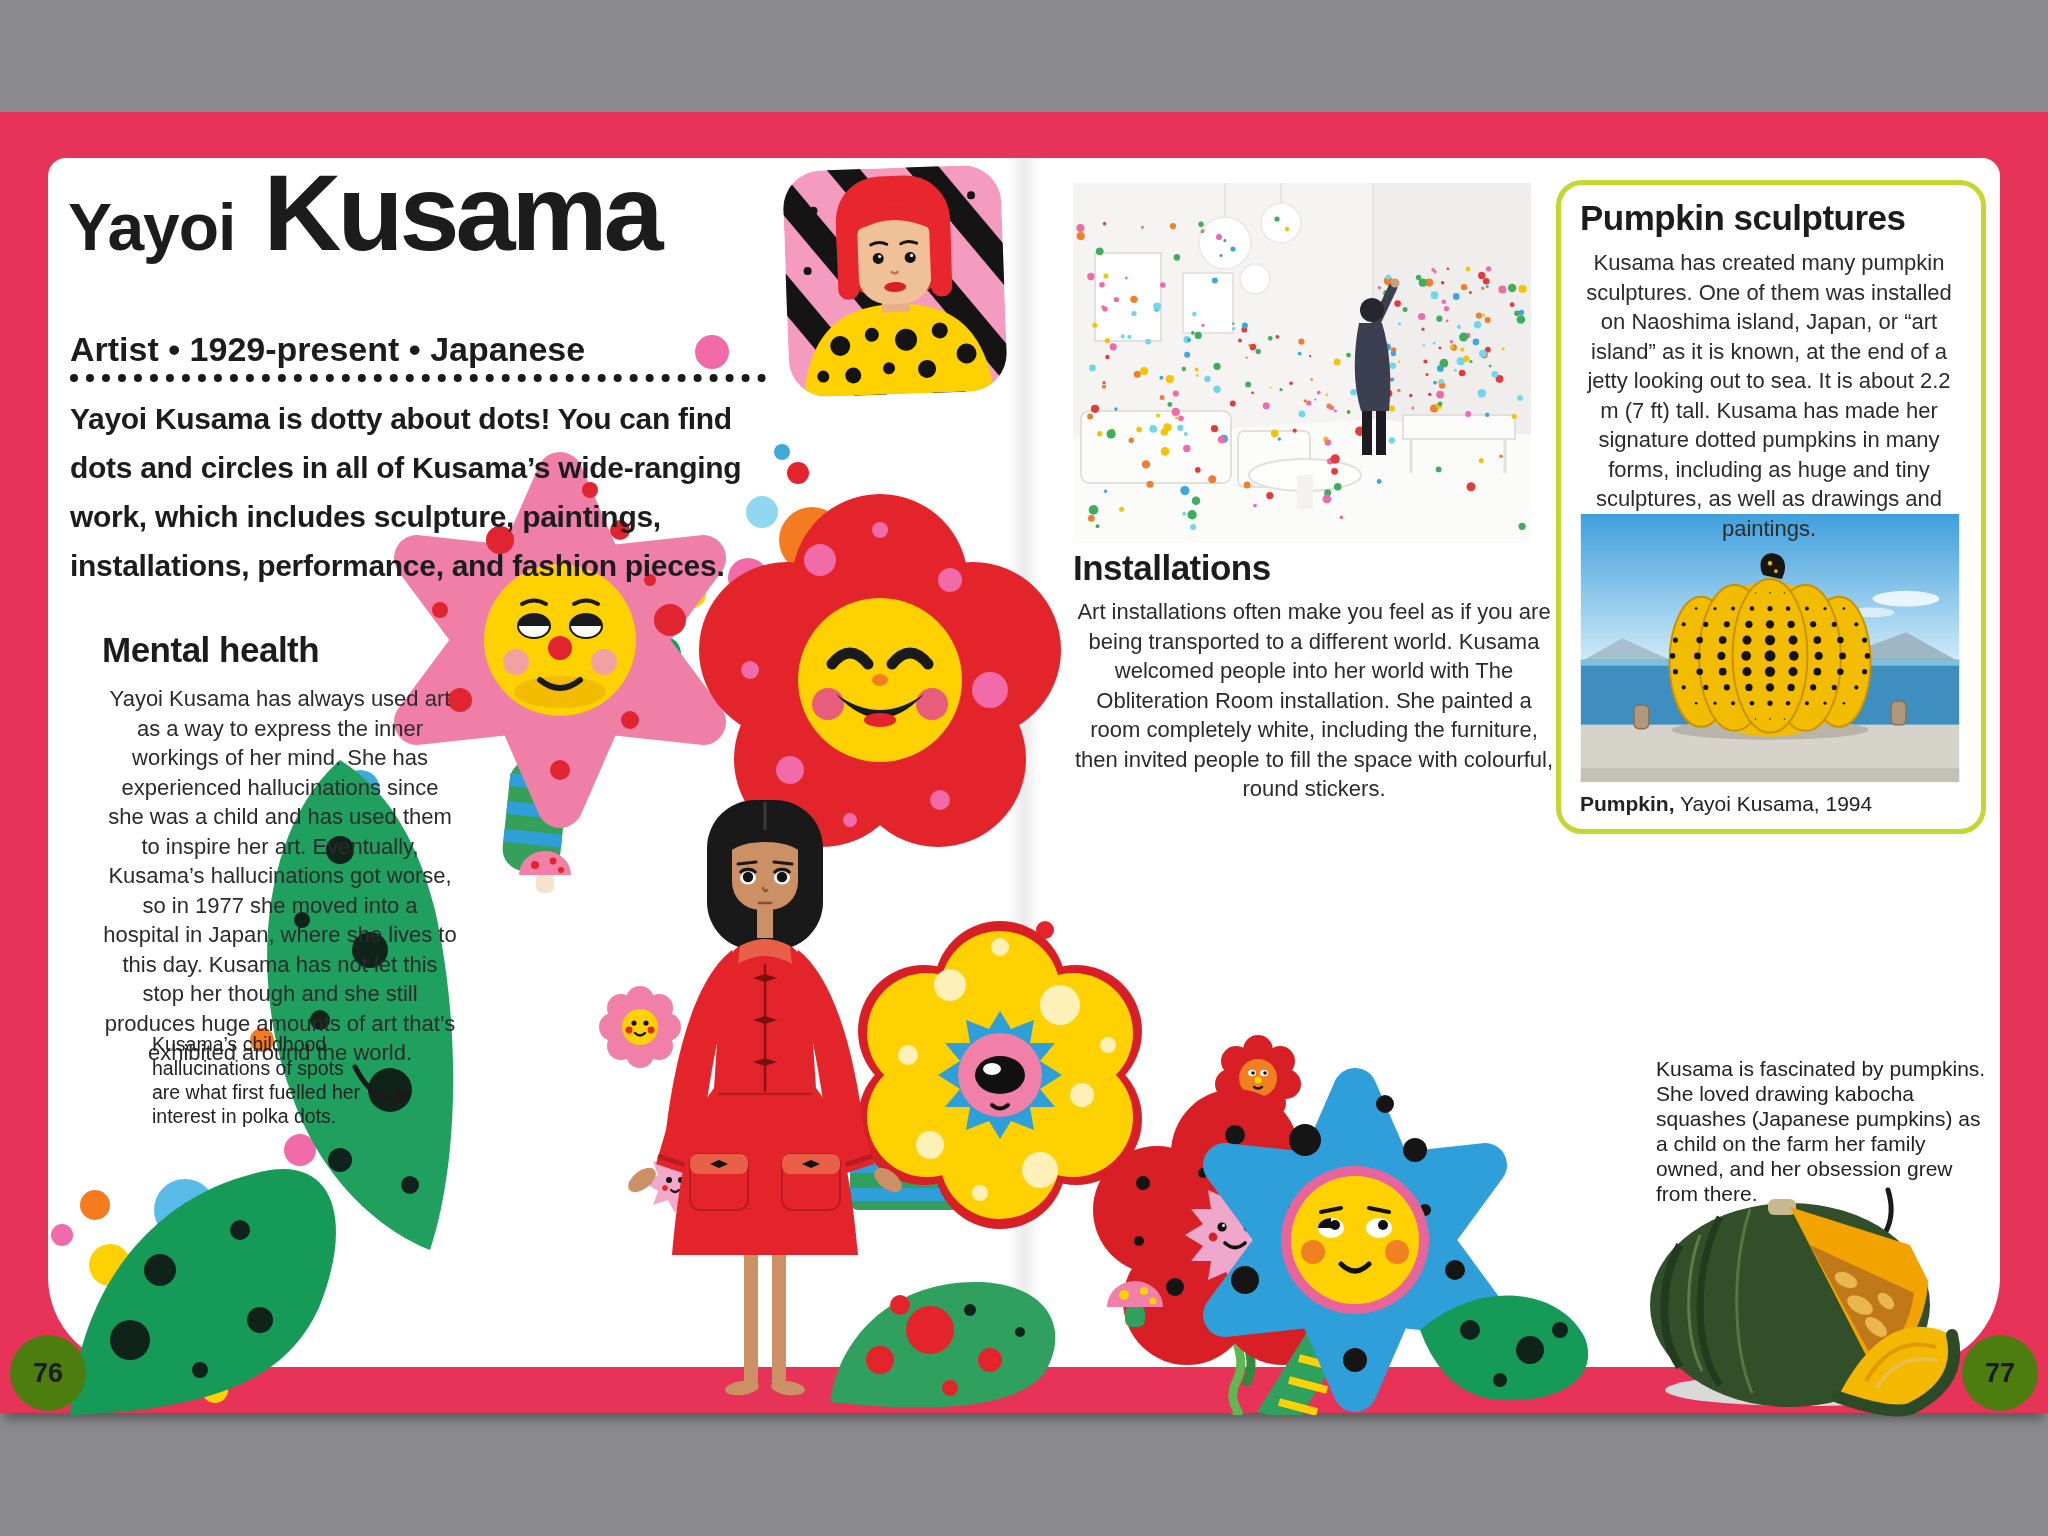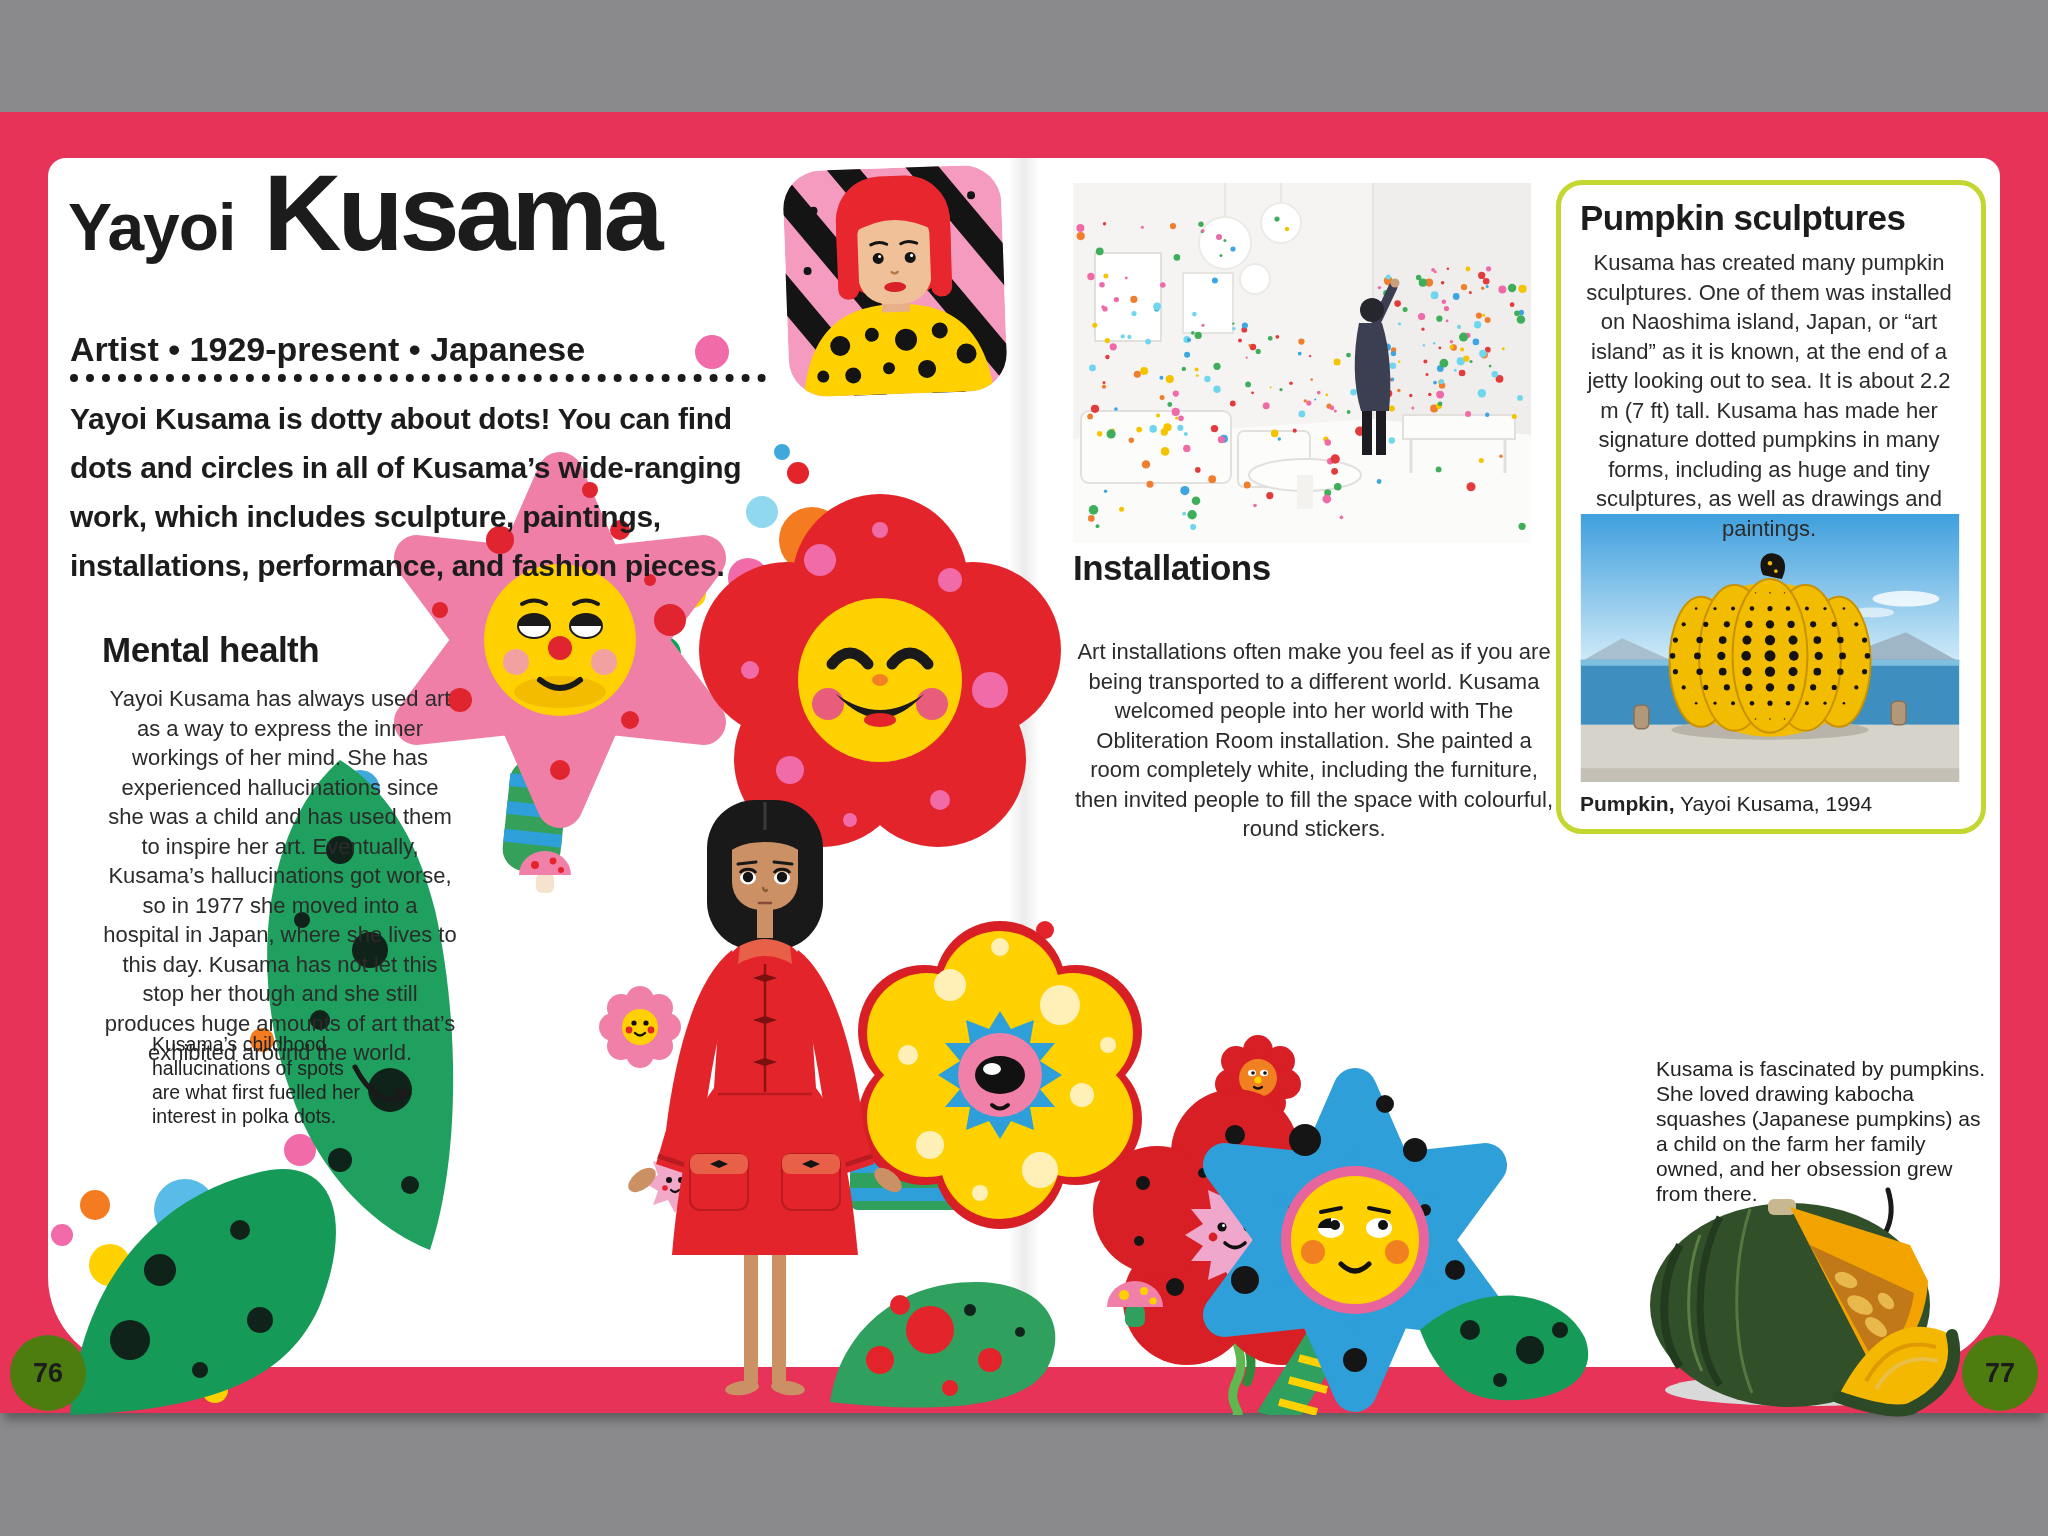--- a/index.html
+++ b/index.html
@@ -768,21 +768,21 @@
       <path d="M303,140 L320,104" stroke="#3c3f52" stroke-width="9" stroke-linecap="round"></path>
       <circle cx="322" cy="100" r="4.5" fill="#c8a080"></circle>
       <circle cx="299" cy="127" r="12" fill="#26262e"></circle>
       <path d="M286,140 C280,170 280,202 288,228 L316,228 C319,196 317,166 309,140 Z" fill="#3c3f52"></path>
       <rect x="289" y="228" width="10" height="44" fill="#1c1c22"></rect>
       <rect x="303" y="228" width="10" height="44" fill="#1c1c22"></rect>
     </g>
   </svg>
 
   <div class="abs h2" style="left:1073px;top:548px;">Installations</div>
-  <div class="abs body-text" style="left:1073px;top:597px;width:482px;margin-top:40px;">Art installations often make you feel as if you are being transported to a different world. Kusama welcomed people into her world with The Obliteration Room installation. She painted a room completely white, including the furniture, then invited people to fill the space with colourful, round stickers.</div>
+  <div class="abs body-text" style="left:1073px;top:597px;width:482px;">Art installations often make you feel as if you are being transported to a different world. Kusama welcomed people into her world with The Obliteration Room installation. She painted a room completely white, including the furniture, then invited people to fill the space with colourful, round stickers.</div>
 
   <div class="abs box" style="left:1556px;top:180px;width:420px;height:644px;"></div>
   <div class="abs h2" style="left:1580px;top:198px;z-index:6;">Pumpkin sculptures</div>
   <div class="abs body-text" style="left:1580px;top:248px;width:378px;z-index:6;">Kusama has created many pumpkin sculptures. One of them was installed on Naoshima island, Japan, or “art island” as it is known, at the end of a jetty looking out to sea. It is about 2.2 m (7 ft) tall. Kusama has made her signature dotted pumpkins in many forms, including as huge and tiny sculptures, as well as drawings and paintings.</div>
 
   <svg class="abs photo" style="left:1580px;top:514px;" width="380" height="268" viewBox="0 0 384 272">
     <defs>
       <linearGradient id="sky" x1="0" y1="0" x2="0" y2="1">
         <stop offset="0" stop-color="#3f9fdd"></stop>
           <stop offset="1" stop-color="#cfeaf8"></stop>

